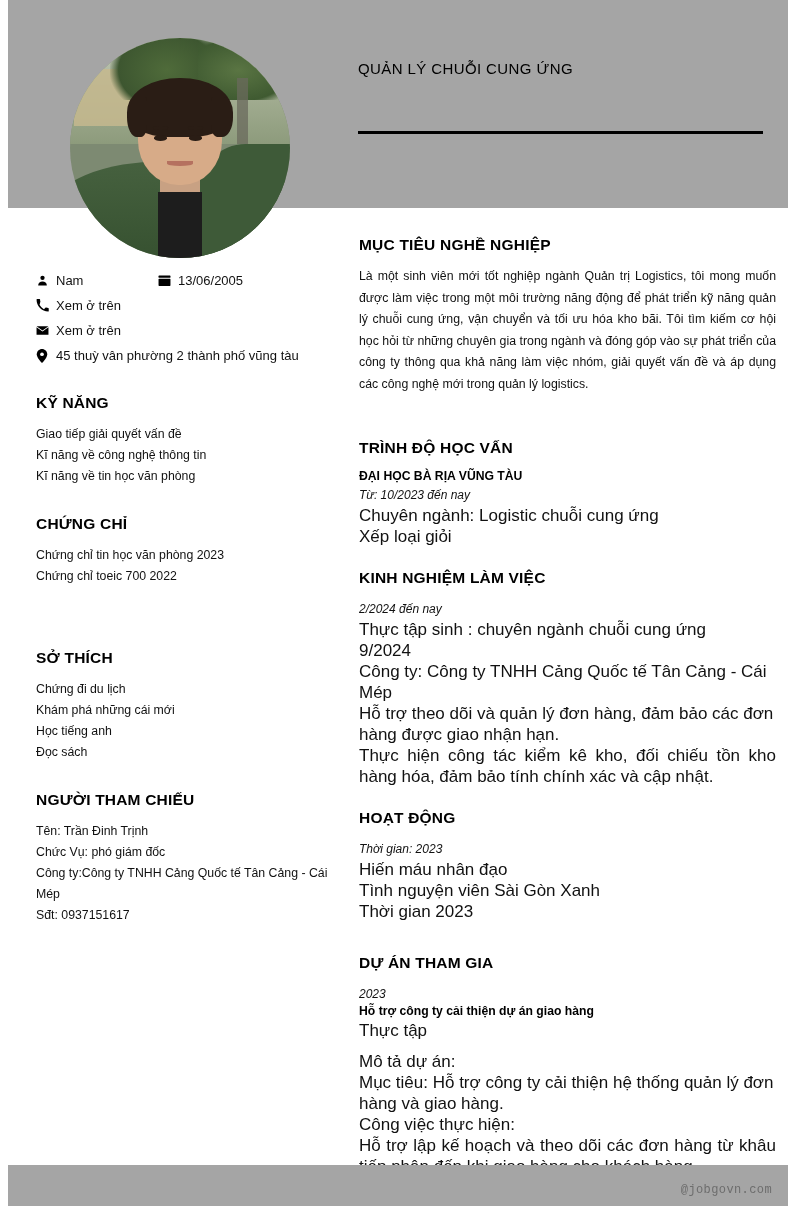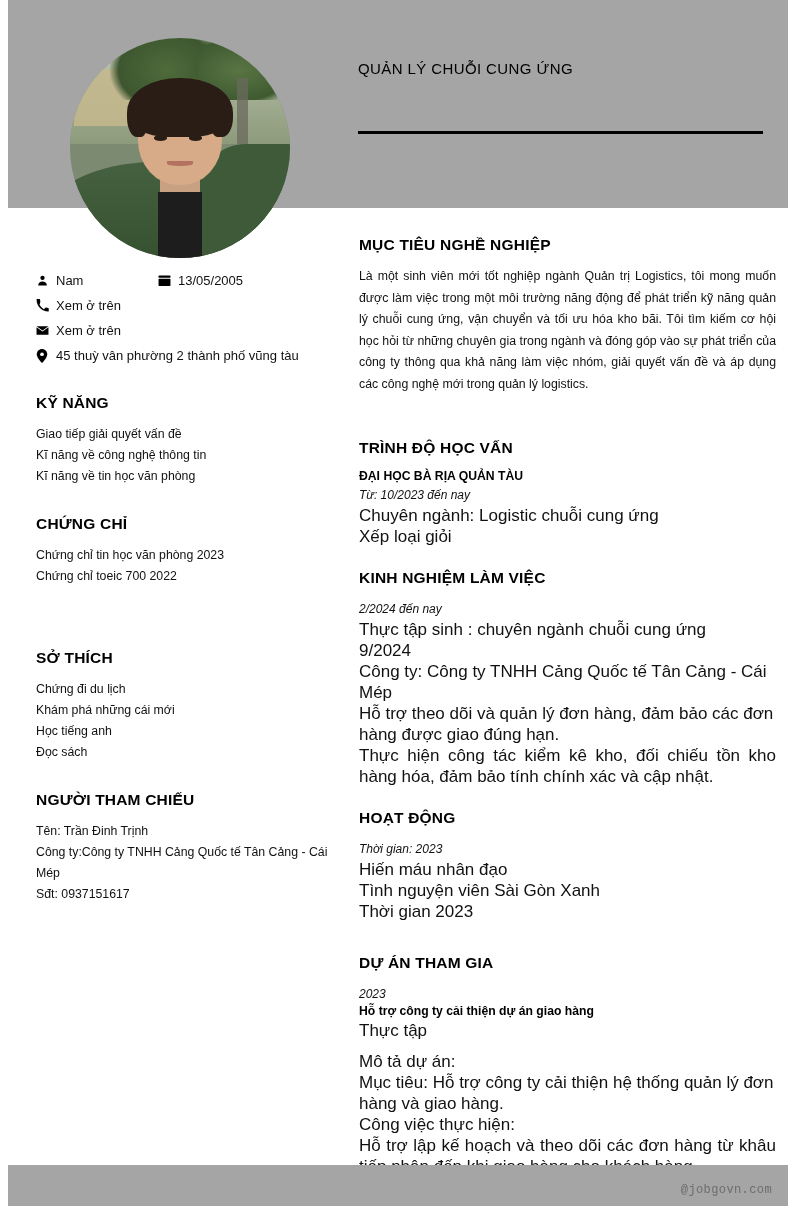--- a/index.html
+++ b/index.html
@@ -298,21 +298,21 @@
           </span>
           <span class="contact-text">Nam</span>
         </span>
         <span class="contact-col-b">
           <span class="ic">
             <svg width="13" height="12" viewBox="0 0 24 22" fill="currentColor">
               <rect x="1" y="1" width="22" height="4" rx="1"></rect>
               <rect x="1" y="7" width="22" height="13" rx="1"></rect>
             </svg>
           </span>
-          <span class="contact-text">13/05/2005</span>
+          <span class="contact-text">13/06/2005</span>
         </span>
       </div>
 
       <div class="contact-row">
         <span class="ic">
           <svg width="13" height="13" viewBox="0 0 24 24" fill="currentColor">
             <path d="M6.6 10.8c1.8 3.5 4.6 6.3 8.1 8.1l2.7-2.7c.4-.4.9-.5 1.3-.3 1.2.4 2.5.6 3.8.6.6 0 1 .4 1 1V22c0 .6-.4 1-1 1C10.9 23 1 13.1 1 1c0-.6.4-1 1-1h4.5c.6 0 1 .4 1 1 0 1.3.2 2.6.6 3.8.1.4 0 .9-.3 1.3z"></path>
           </svg>
         </span>
         <span class="contact-text">Xem ở trên</span>
@@ -357,49 +357,50 @@
       <div class="sec-h">SỞ THÍCH</div>
       <div class="li">Chứng đi du lịch</div>
       <div class="li">Khám phá những cái mới</div>
       <div class="li">Học tiếng anh</div>
       <div class="li">Đọc sách</div>
     </div>
 
     <div class="left-block">
       <div class="sec-h">NGƯỜI THAM CHIẾU</div>
       <div class="li">Tên: Trần Đinh Trịnh</div>
+      <div class="li">Chức Vụ: phó giám đốc</div>
       <div class="li">Công ty:Công ty TNHH Cảng Quốc tế Tân Cảng - Cái Mép</div>
       <div class="li">Sđt: 0937151617</div>
     </div>
   </div>
 
   <div class="right-col">
 
     <div class="r-block">
       <div class="sec-h">MỤC TIÊU NGHỀ NGHIỆP</div>
       <p class="r-para">Là một sinh viên mới tốt nghiệp ngành Quản trị Logistics, tôi mong muốn được làm việc trong một môi trường năng động để phát triển kỹ năng quản lý chuỗi cung ứng, vận chuyển và tối ưu hóa kho bãi. Tôi tìm kiếm cơ hội học hỏi từ những chuyên gia trong ngành và đóng góp vào sự phát triển của công ty thông qua khả năng làm việc nhóm, giải quyết vấn đề và áp dụng các công nghệ mới trong quản lý logistics.</p>
     </div>
 
     <div class="spacer-md"></div>
 
     <div class="r-block">
       <div class="sec-h">TRÌNH ĐỘ HỌC VẤN</div>
-      <div class="r-sub">ĐẠI HỌC BÀ RỊA QUẢN TÀU</div>
+      <div class="r-sub">ĐẠI HỌC BÀ RỊA VŨNG TÀU</div>
       <div class="r-ital">Từ: 10/2023 đến nay</div>
       <div class="r-line">Chuyên ngành: Logistic chuỗi cung ứng</div>
       <div class="r-line">Xếp loại giỏi</div>
     </div>
 
     <div class="r-block">
       <div class="sec-h">KINH NGHIỆM LÀM VIỆC</div>
       <div class="r-ital">2/2024 đến nay</div>
       <div class="r-line">Thực tập sinh : chuyên ngành chuỗi cung ứng</div>
       <div class="r-line">9/2024</div>
       <div class="r-line">Công ty: Công ty TNHH Cảng Quốc tế Tân Cảng - Cái Mép</div>
-      <div class="r-line">Hỗ trợ theo dõi và quản lý đơn hàng, đảm bảo các đơn hàng được giao đúng hạn.</div>
+      <div class="r-line">Hỗ trợ theo dõi và quản lý đơn hàng, đảm bảo các đơn hàng được giao nhận hạn.</div>
       <div class="r-line just">Thực hiện công tác kiểm kê kho, đối chiếu tồn kho hàng hóa, đảm bảo tính chính xác và cập nhật.</div>
     </div>
 
     <div class="r-block">
       <div class="sec-h">HOẠT ĐỘNG</div>
       <div class="r-ital">Thời gian: 2023</div>
       <div class="r-line">Hiến máu nhân đạo</div>
       <div class="r-line">Tình nguyện viên Sài Gòn Xanh</div>
       <div class="r-line">Thời gian 2023</div>
     </div>

